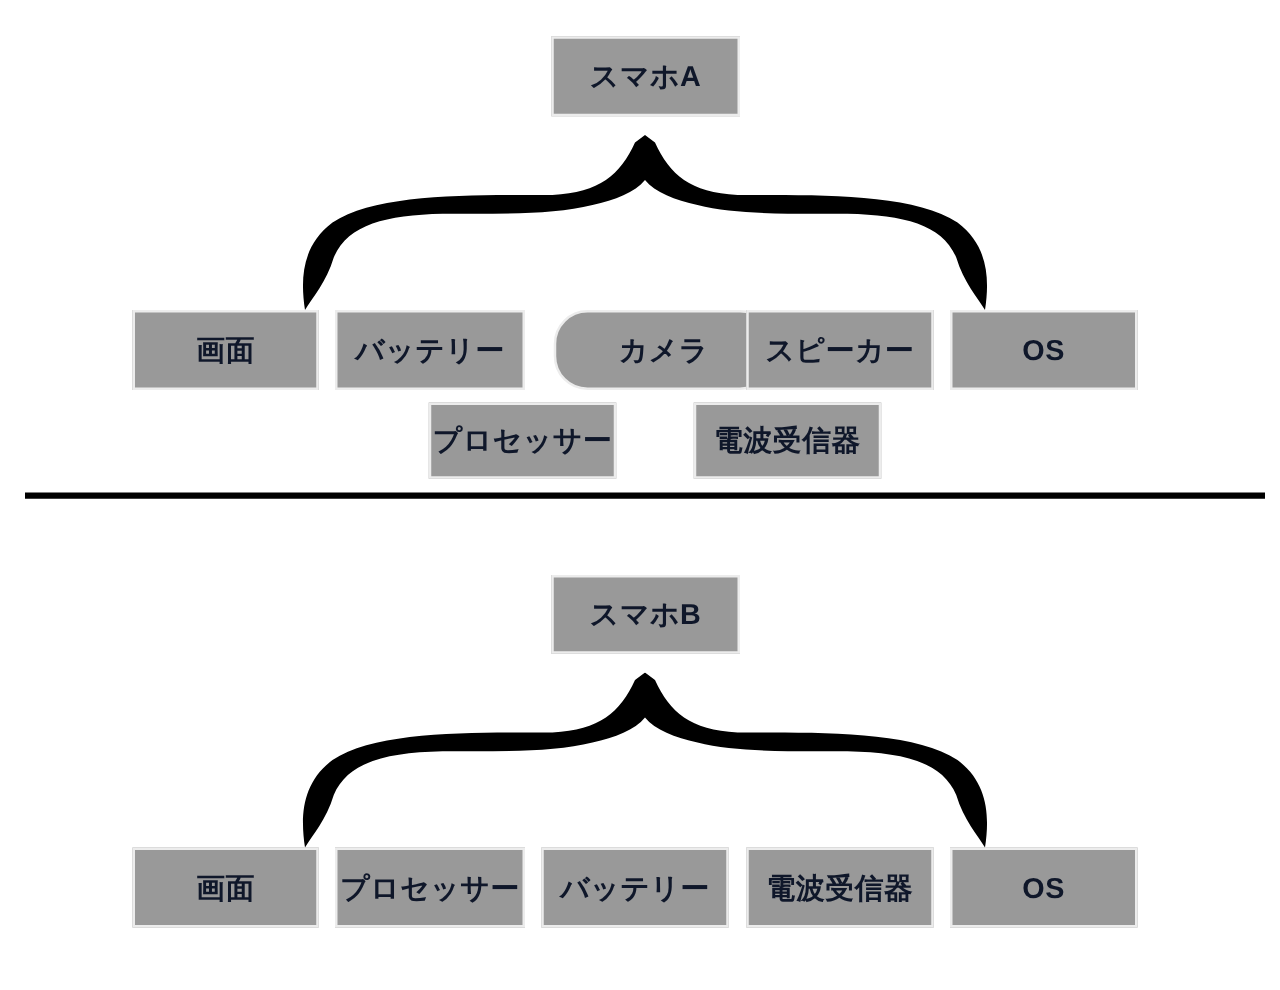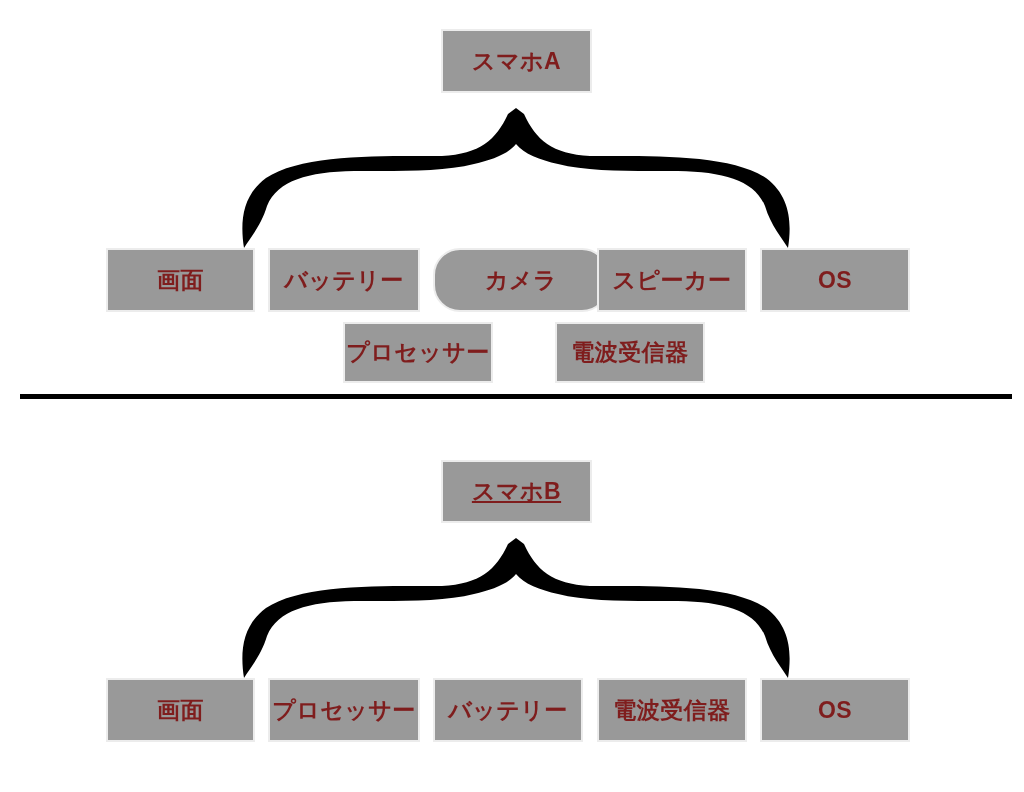--- a/index.html
+++ b/index.html
@@ -9,21 +9,21 @@
     background:#ffffff;
     font-family:"Liberation Sans","DejaVu Sans",sans-serif;
     overflow:hidden;
   }
   .node{
     position:absolute;
     display:flex;align-items:center;justify-content:center;
     background:#999999;
     border:2px solid #ececec;
     box-sizing:border-box;
-    color:#7f1d1d;
+    color:#0f172a;
     font-weight:700;
     font-size:23px;
     letter-spacing:0.5px;
     white-space:nowrap;
     z-index:1;
   }
   .brace{
     position:absolute;
     z-index:2;
   }
@@ -33,28 +33,28 @@
     left:20px;top:394px;width:992px;height:5px;
     background:#000000;
     z-index:1;
   }
   
   #a-parent{left:441px;top:29px;width:151px;height:64px;}
   #a-brace{left:240px;top:108px;width:552px;height:142px;}
   .rowA1{top:248px;height:64px;}
   #a-r1-0{left:106px;width:149px;}
   #a-r1-1{left:268px;width:152px;}
-  #a-r1-2{left:433px;width:176px;border-radius:27px;}
+  #a-r1-2{left:443px;width:176px;border-radius:27px;}
   #a-r1-3{left:597px;width:150px;font-family:Liberation Serif, serif;}
   #a-r1-4{left:760px;width:150px;}
   .rowA2{top:322px;height:61px;}
   #a-r2-0{left:343px;width:150px;}
   #a-r2-1{left:555px;width:150px;}
   
-  #b-parent{left:441px;top:460px;width:151px;height:63px;text-decoration:underline;}
+  #b-parent{left:441px;top:460px;width:151px;height:63px;}
   #b-brace{left:240px;top:538px;width:552px;height:142px;}
   .rowB1{top:678px;height:64px;}
   #b-r1-0{left:106px;width:149px;}
   #b-r1-1{left:268px;width:152px;}
   #b-r1-2{left:433px;width:150px;}
   #b-r1-3{left:597px;width:150px;}
   #b-r1-4{left:760px;width:150px;}
 </style>
 </head>
 <body>

